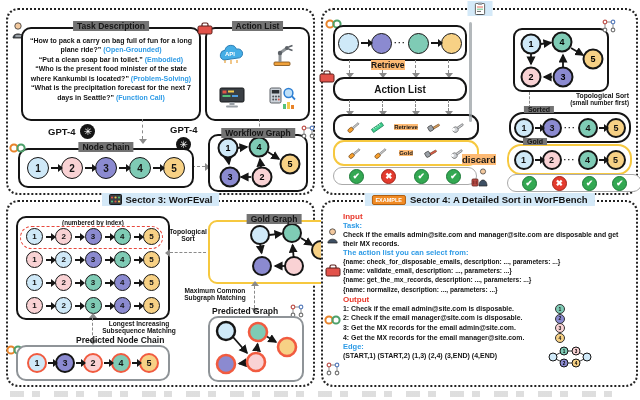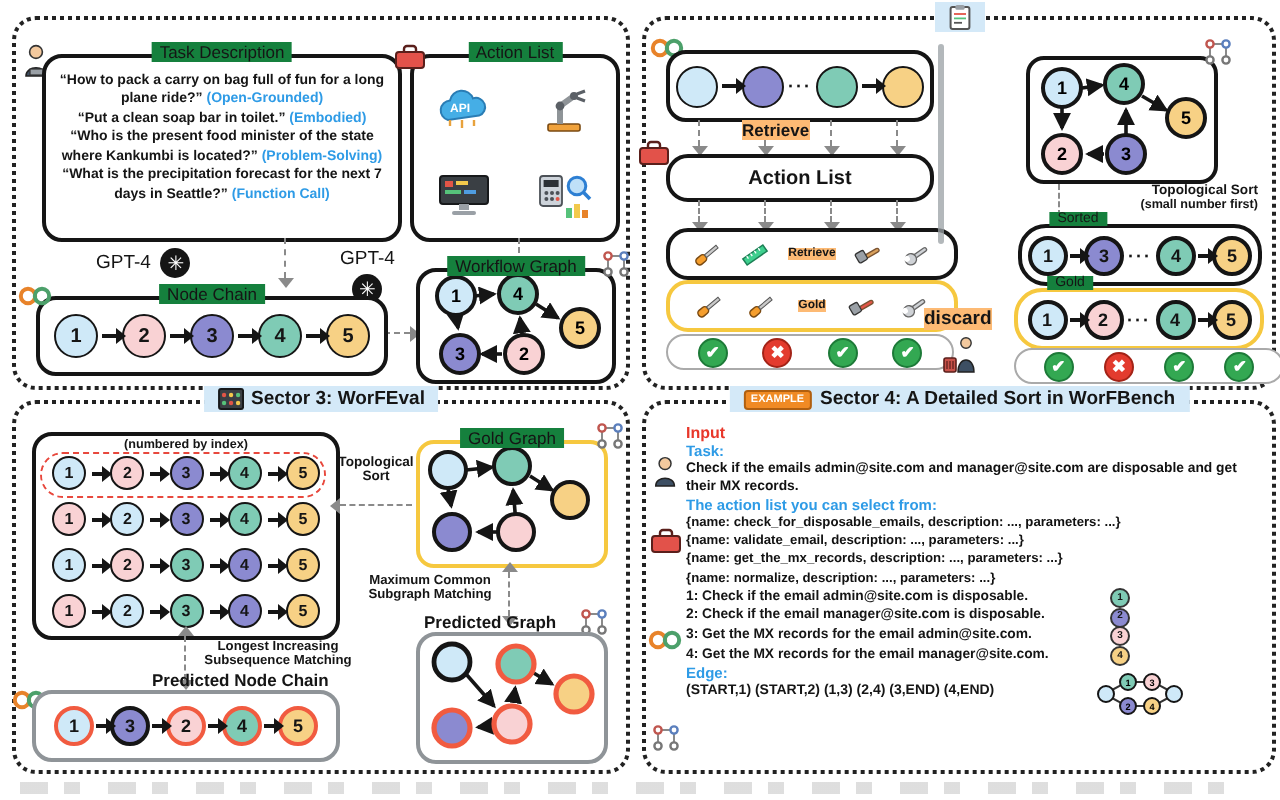--- a/index.html
+++ b/index.html
@@ -2,21 +2,21 @@
 <html><head>
 <meta charset="utf-8">
 <style>
   html,body{margin:0;padding:0;background:#fff;}
   #fig{position:relative;width:640px;height:400px;background:#fff;font-family:"Liberation Sans",sans-serif;color:#151515;overflow:hidden;}
   .panel{position:absolute;border:2.2px dotted #222;border-radius:12px;background:#fff;}
   .sec-title{position:absolute;top:-9px;left:50%;transform:translateX(-50%);background:#d4e9f8;padding:1px 7px;font-weight:bold;font-size:9.5px;white-space:nowrap;display:flex;align-items:center;gap:4px;z-index:5;}
   .bbox{position:absolute;border:2px solid #151515;border-radius:10px;background:#fff;}
   .goldb{border-color:#f6c83f;border-width:2.5px;}
   .grayb{border-color:#8f9498;}
-  .box-label{position:absolute;top:-8px;left:50%;transform:translateX(-50%);background:#15803d;padding:0 4px;font-weight:normal;font-size:8.5px;white-space:nowrap;z-index:4;}
+  .box-label{position:absolute;top:-8px;left:50%;transform:translateX(-50%);background:#737373;padding:0 4px;font-weight:bold;font-size:8.5px;white-space:nowrap;z-index:4;}
   .node{border-radius:50%;border:1.8px solid #151515;display:inline-flex;align-items:center;justify-content:center;font-weight:bold;box-sizing:border-box;flex:none;}
   .n22{width:22px;height:22px;font-size:10px;}
   .n21{width:21px;height:21px;font-size:9px;}
   .n20{width:20px;height:20px;font-size:9px;border-width:2px;}
   .n17{width:17px;height:17px;font-size:8px;}
   .f-blue{background:#cfe9f8}.f-pink{background:#f9d2d4}.f-purple{background:#8b8ad0}.f-teal{background:#7fcbb5}.f-yellow{background:#f7d185}
   .ring-o{border-color:#f15b40;border-width:2.5px;}
   .ring-b{border-color:#151515;border-width:2.5px;}
   .chainrow{display:flex;align-items:center;justify-content:center;height:100%;}
   .arr{display:inline-block;width:8px;height:2px;background:#151515;position:relative;margin:0 2px;flex:none;}
@@ -31,21 +31,21 @@
   .hdash.left::before{content:'';position:absolute;left:-5px;top:-4.5px;border-right:5px solid #8a8a8a;border-top:4px solid transparent;border-bottom:4px solid transparent;}
   .hdash.right::after{content:'';position:absolute;right:-5px;top:-4.5px;border-left:5px solid #8a8a8a;border-top:4px solid transparent;border-bottom:4px solid transparent;}
   .chk{width:13px;height:13px;border-radius:50%;display:inline-flex;align-items:center;justify-content:center;color:#fff;font-size:8.5px;font-weight:bold;flex:none;}
   .chk.pass{background:#33a852;border:1px solid #1d7a38;}
   .chk.pass::before{content:'\2714';}
   .chk.fail{background:#e33b2e;border:1px solid #a32317;}
   .chk.fail::before{content:'\2716';}
   .chkrow{position:absolute;border:1.6px solid #aaa;border-radius:9px;background:#fff;display:flex;align-items:center;justify-content:space-around;padding:0 6px;}
   .ailogo{width:15px;height:15px;border-radius:50%;background:#151515;color:#fff;display:inline-flex;align-items:center;justify-content:center;font-size:10px;flex:none;}
   .ailogo::before{content:'\2733';}
-  .gptlbl{font-weight:normal;font-size:9.5px;}
+  .gptlbl{font-weight:bold;font-size:9.5px;}
   .row-hl{position:absolute;border:1.8px dashed #e8483d;border-radius:12px;z-index:3;}
   .toprow{position:absolute;left:6px;right:6px;display:flex;align-items:center;justify-content:space-between;padding:0 2px;}
   .tinylbl{position:absolute;background:#fdba74;font-weight:bold;z-index:4;}
   .t-red{color:#e8372a;font-size:8px;font-weight:bold;margin-top:1px;}
   .t-blue{color:#2e9be6;font-size:7.5px;font-weight:bold;}
   .t-body{font-size:6.9px;font-weight:bold;color:#111;line-height:1.32;}
   .t-act{font-size:6.6px;font-weight:bold;color:#111;line-height:1.38;}
   .noderow{position:relative;font-size:6.9px;font-weight:bold;line-height:1.4;}
   .badge{position:absolute;left:212px;top:0.5px;width:8px;height:8px;border-radius:50%;border:1px solid #333;display:inline-flex;align-items:center;justify-content:center;font-size:5px;font-weight:bold;}
   .taskline{font-size:7px;font-weight:bold;line-height:1.35;text-align:center;}
@@ -448,21 +448,21 @@
       <span class="node n17 f-yellow">5</span>
     </div>
   </div>
 
   <div style="position:absolute;left:158px;top:26px;width:44px;text-align:center;font-weight:bold;font-size:6.8px;">
     <div>Topological</div>
     <div>Sort</div>
   </div>
   <div class="hdash left" style="left:162px;top:50px;width:36px;"></div>
 
-  <div class="bbox goldb" style="left:200px;top:18px;width:92px;height:60px;border-radius:9px;">
+  <div class="bbox goldb" style="left:200px;top:18px;width:92px;height:60px;border-radius:9px;padding-left:36px;">
     <span class="box-label">Gold Graph</span>
     <svg width="14" height="14" viewBox="0 0 14 14" style="position:absolute;right:-10px;top:-11px;">
           <line x1="3" y1="3" x2="11" y2="3" stroke="#8a8a8a" stroke-width="1"></line>
           <line x1="3" y1="3" x2="3" y2="11" stroke="#8a8a8a" stroke-width="1"></line>
           <line x1="11" y1="3" x2="11" y2="11" stroke="#8a8a8a" stroke-width="1"></line>
           <circle cx="3" cy="3" r="1.8" fill="#fff" stroke="#c0564f" stroke-width="1.2"></circle>
           <circle cx="11" cy="3" r="1.8" fill="#fff" stroke="#5b7fbd" stroke-width="1.2"></circle>
           <circle cx="3" cy="11" r="1.8" fill="#fff" stroke="#777" stroke-width="1.2"></circle>
           <circle cx="11" cy="11" r="1.8" fill="#fff" stroke="#777" stroke-width="1.2"></circle>
         </svg>
@@ -566,20 +566,21 @@
 
   <div style="position:absolute;left:20px;top:9px;right:5px;">
     <div class="t-red">Input</div>
     <div class="t-blue">Task:</div>
     <div class="t-body">Check if the emails admin@site.com and manager@site.com are disposable and get their MX records.</div>
     <div class="t-blue">The action list you can select from:</div>
     <div class="t-act">{name: check_for_disposable_emails, description: ..., parameters: ...}</div>
     <div class="t-act">{name: validate_email, description: ..., parameters: ...}</div>
     <div class="t-act">{name: get_the_mx_records, description: ..., parameters: ...}</div>
     <div class="t-act">{name: normalize, description: ..., parameters: ...}</div>
+    <div class="t-red">Output</div>
     <div class="noderow"><span>1: Check if the email admin@site.com is disposable.</span><span class="badge f-teal">1</span></div>
     <div class="noderow"><span>2: Check if the email manager@site.com is disposable.</span><span class="badge f-purple">2</span></div>
     <div class="noderow"><span>3: Get the MX records for the email admin@site.com.</span><span class="badge f-pink">3</span></div>
     <div class="noderow"><span>4: Get the MX records for the email manager@site.com.</span><span class="badge f-yellow">4</span></div>
     <div class="t-blue">Edge:</div>
     <div class="noderow" style="font-size:7px;">
       <span>(START,1) (START,2) (1,3) (2,4) (3,END) (4,END)</span>
       <svg width="46" height="24" viewBox="0 0 46 24" style="position:absolute;left:204px;top:-6px;">
         <line x1="9" y1="10" x2="13.5" y2="7.6" stroke="#333" stroke-width="1"></line>
         <line x1="9" y1="14" x2="13.5" y2="16.4" stroke="#333" stroke-width="1"></line>

